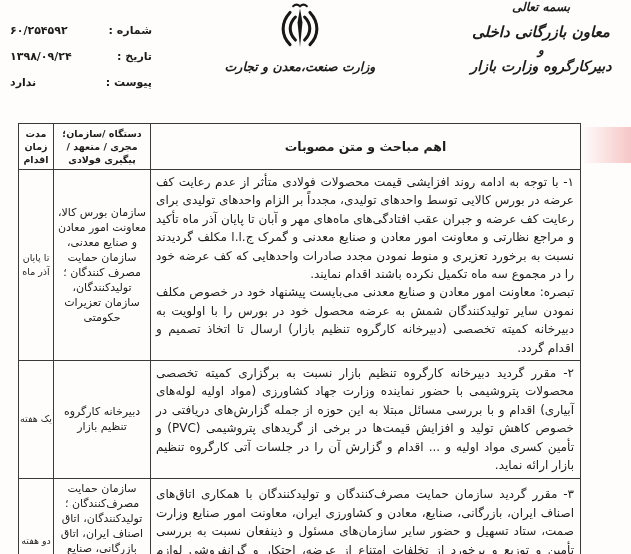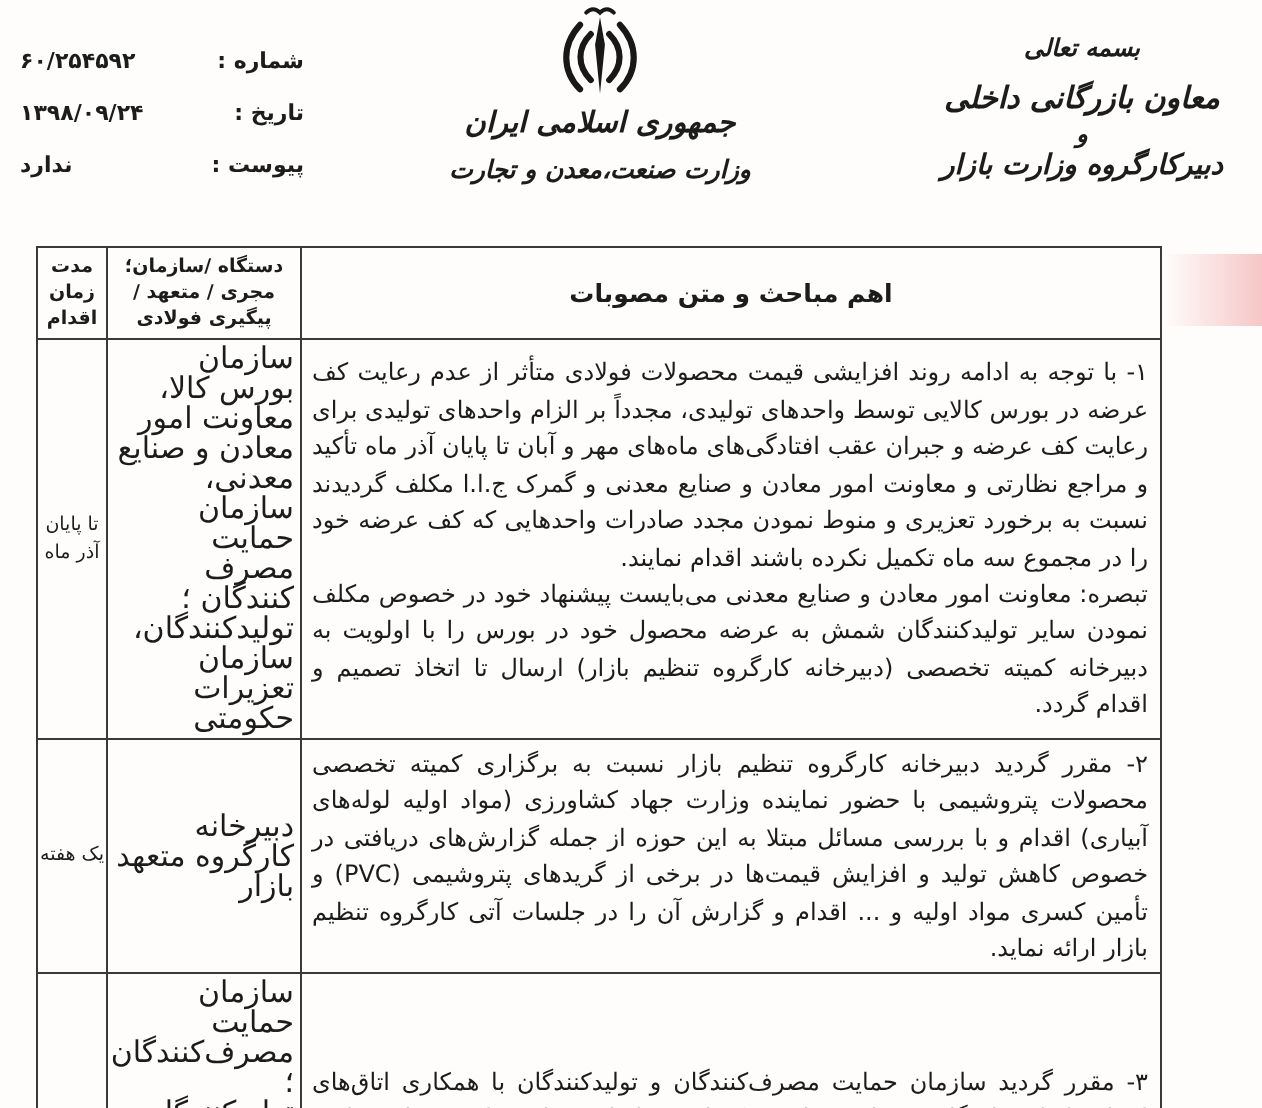--- a/index.html
+++ b/index.html
@@ -40,21 +40,21 @@
   .country-name{
     font-size:14.5px;font-weight:600;font-style:italic;
     margin-top:2px;letter-spacing:.5px;
   }
   .ministry-name{
     font-size:12.5px;font-weight:700;font-style:italic;
     margin-top:7px;letter-spacing:.5px;
   }
 
   .right-block{
-    position:absolute;right:10px;top:17px;width:160px;
+    position:absolute;right:10px;top:0;width:160px;
     text-align:center;font-style:italic;
   }
   .bismillah{font-size:12px;font-weight:600;margin-bottom:9px;}
   .signer-line1{font-size:15px;font-weight:600;margin-bottom:2px;}
   .signer-vav{font-size:12px;font-weight:600;margin-bottom:1px;}
   .signer-line2{font-size:14px;font-weight:700;letter-spacing:1.5px;white-space:nowrap;}
 
   
   .scan-artifact{
     position:absolute;right:0;top:127px;width:50px;height:36px;
@@ -83,21 +83,21 @@
   }
   td.c-topics{
     vertical-align:top;
     padding:3px 6px 3px 5px;
   }
   td.c-topics p{
     font-size:12px;line-height:18.4px;
     text-align:justify;
   }
   td.c-org{
-    font-size:15px;line-height:15px;text-align:right;
+    font-size:11px;line-height:15px;text-align:center;
     padding:2px 3px;
   }
   td.c-dur{
     font-size:9.5px;line-height:14px;text-align:center;
     white-space:pre-line;padding:1px;
   }
 </style>
 </head>
 <body>
 
@@ -122,21 +122,20 @@
     <svg class="emblem" width="46" height="50" viewBox="0 0 60 64" aria-hidden="true">
       <g fill="none" stroke="#181818" stroke-width="4" stroke-linecap="round">
         <path d="M17,13 C5,26 5,43 17,55"></path>
         <path d="M24,19 C15,28 15,40 24,49"></path>
         <path d="M43,13 C55,26 55,43 43,55"></path>
         <path d="M36,19 C45,28 45,40 36,49"></path>
       </g>
       <path d="M30,8 L33.2,26 L30,58 L26.8,26 Z" fill="#181818"></path>
       <path d="M21,5 Q25.5,0.5 30,5 Q34.5,0.5 39,5" fill="none" stroke="#181818" stroke-width="2.6" stroke-linecap="round"></path>
     </svg>
-    <div class="country-name">جمهوری اسلامی ایران</div>
     <div class="ministry-name">وزارت صنعت،معدن و تجارت</div>
   </div>
 
   <div class="right-block">
     <div class="bismillah">بسمه تعالی</div>
     <div class="signer-line1">معاون بازرگانی داخلی</div>
     <div class="signer-vav">و</div>
     <div class="signer-line2">دبیرکارگروه وزارت بازار</div>
   </div>
 
@@ -166,21 +165,21 @@
         <td class="c-org">سازمان بورس کالا، معاونت امور معادن و صنایع معدنی، سازمان حمایت مصرف کنندگان ؛ تولیدکنندگان، سازمان تعزیرات حکومتی</td>
         <td class="c-dur">تا پایان
 آذر ماه</td>
       </tr>
 
       <tr class="r2">
         <td class="c-topics">
           <p>۲- مقرر گردید دبیرخانه کارگروه تنظیم بازار نسبت به برگزاری کمیته تخصصی محصولات پتروشیمی با حضور نماینده وزارت جهاد کشاورزی (مواد اولیه لوله‌های آبیاری) اقدام و با بررسی مسائل مبتلا به این حوزه از جمله گزارش‌های دریافتی در خصوص کاهش تولید و افزایش قیمت‌ها در برخی از گریدهای پتروشیمی (PVC) و تأمین کسری مواد اولیه و ... اقدام و گزارش آن را در جلسات آتی کارگروه تنظیم بازار ارائه نماید.</p>
         </td>
         <td class="c-org">دبیرخانه کارگروه
-متعهد بازار</td>
+تنظیم بازار</td>
         <td class="c-dur">یک هفته</td>
       </tr>
 
       <tr class="r3">
         <td class="c-topics">
           <p>۳- مقرر گردید سازمان حمایت مصرف‌کنندگان و تولیدکنندگان با همکاری اتاق‌های اصناف ایران، بازرگانی، صنایع، معادن و کشاورزی ایران، معاونت امور صنایع وزارت صمت، ستاد تسهیل و حضور سایر سازمان‌های مسئول و ذینفعان نسبت به بررسی تأمین و توزیع و برخورد از تخلفات امتناع از عرضه، احتکار و گرانفروشی لوازم خانگی خصوصاً کالاهای مورد مصرف اقشار متوسط و کم‌درآمد جامعه اقدام و گزارش اقدامات را کتباً به دبیرخانه کارگروه تنظیم بازار ارسال نماید.</p>
         </td>
         <td class="c-org">سازمان حمایت مصرف‌کنندگان ؛ تولیدکنندگان، اتاق اصناف ایران، اتاق بازرگانی، صنایع معادن و کشاورزی ایران، معاونت امور صنایع وزارت صمت</td>
         <td class="c-dur">دو هفته</td>
       </tr>

